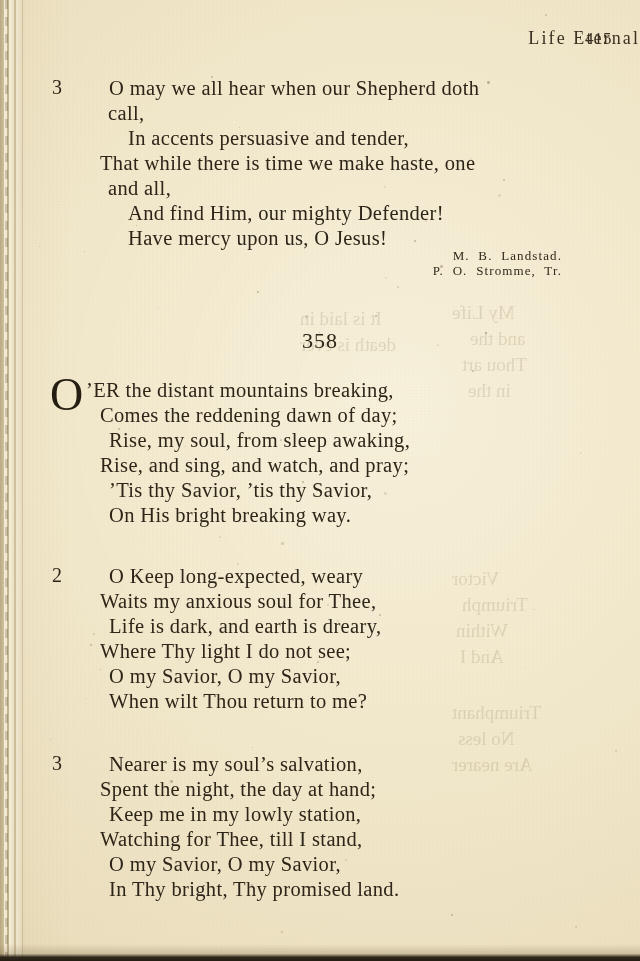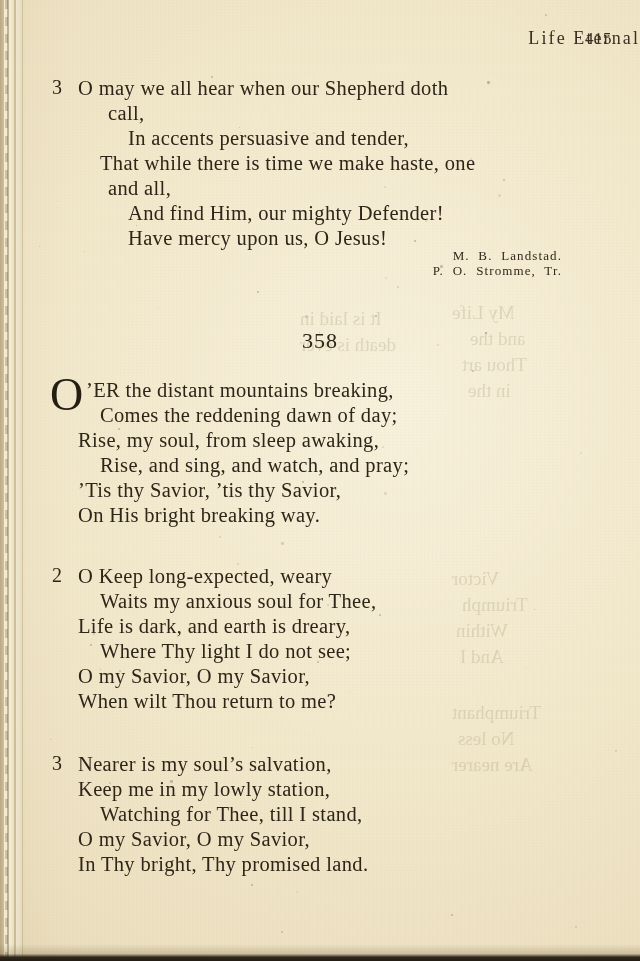--- a/index.html
+++ b/index.html
@@ -146,21 +146,21 @@
     letter-spacing: 0.35px;
     white-space: pre;
     color: #2e2519;
   }
 
   .stanza {
     position: relative;
   }
 
   
-  .ind-0 { padding-left: 78px; }
+  .ind-0 { padding-left: 109px; }
   .ind-1 { padding-left: 100px; }
   .ind-2 { padding-left: 128px; }
   .ind-3 { padding-left: 108px; }
 
   .verse-num {
     position: absolute;
     left: 52px;
     font-size: 20px;
     color: #2e2519;
   }
@@ -290,20 +290,21 @@
         <div class="hymn-line ind-0">O Keep long-expected, weary</div>
         <div class="hymn-line ind-1">Waits my anxious soul for Thee,</div>
         <div class="hymn-line ind-0">Life is dark, and earth is dreary,</div>
         <div class="hymn-line ind-1">Where Thy light I do not see;</div>
         <div class="hymn-line ind-0">O my Savior, O my Savior,</div>
         <div class="hymn-line ind-0">When wilt Thou return to me?</div>
       </div>
       <div class="stanza" style="margin-top: 38px;">
         <span class="verse-num">3</span>
         <div class="hymn-line ind-0">Nearer is my soul’s salvation,</div>
+        <div class="hymn-line ind-1">Spent the night, the day at hand;</div>
         <div class="hymn-line ind-0">Keep me in my lowly station,</div>
         <div class="hymn-line ind-1">Watching for Thee, till I stand,</div>
         <div class="hymn-line ind-0">O my Savior, O my Savior,</div>
         <div class="hymn-line ind-0">In Thy bright, Thy promised land.</div>
       </div>
     </div>
 
   <div id="speck-layer">
       <div class="speck" style="width: 1.9px; height: 1.9px; left: 302px; top: 481px; opacity: 0.41;"></div>
       <div class="speck" style="width: 2.4px; height: 2.4px; left: 437px; top: 344px; opacity: 0.17;"></div>

